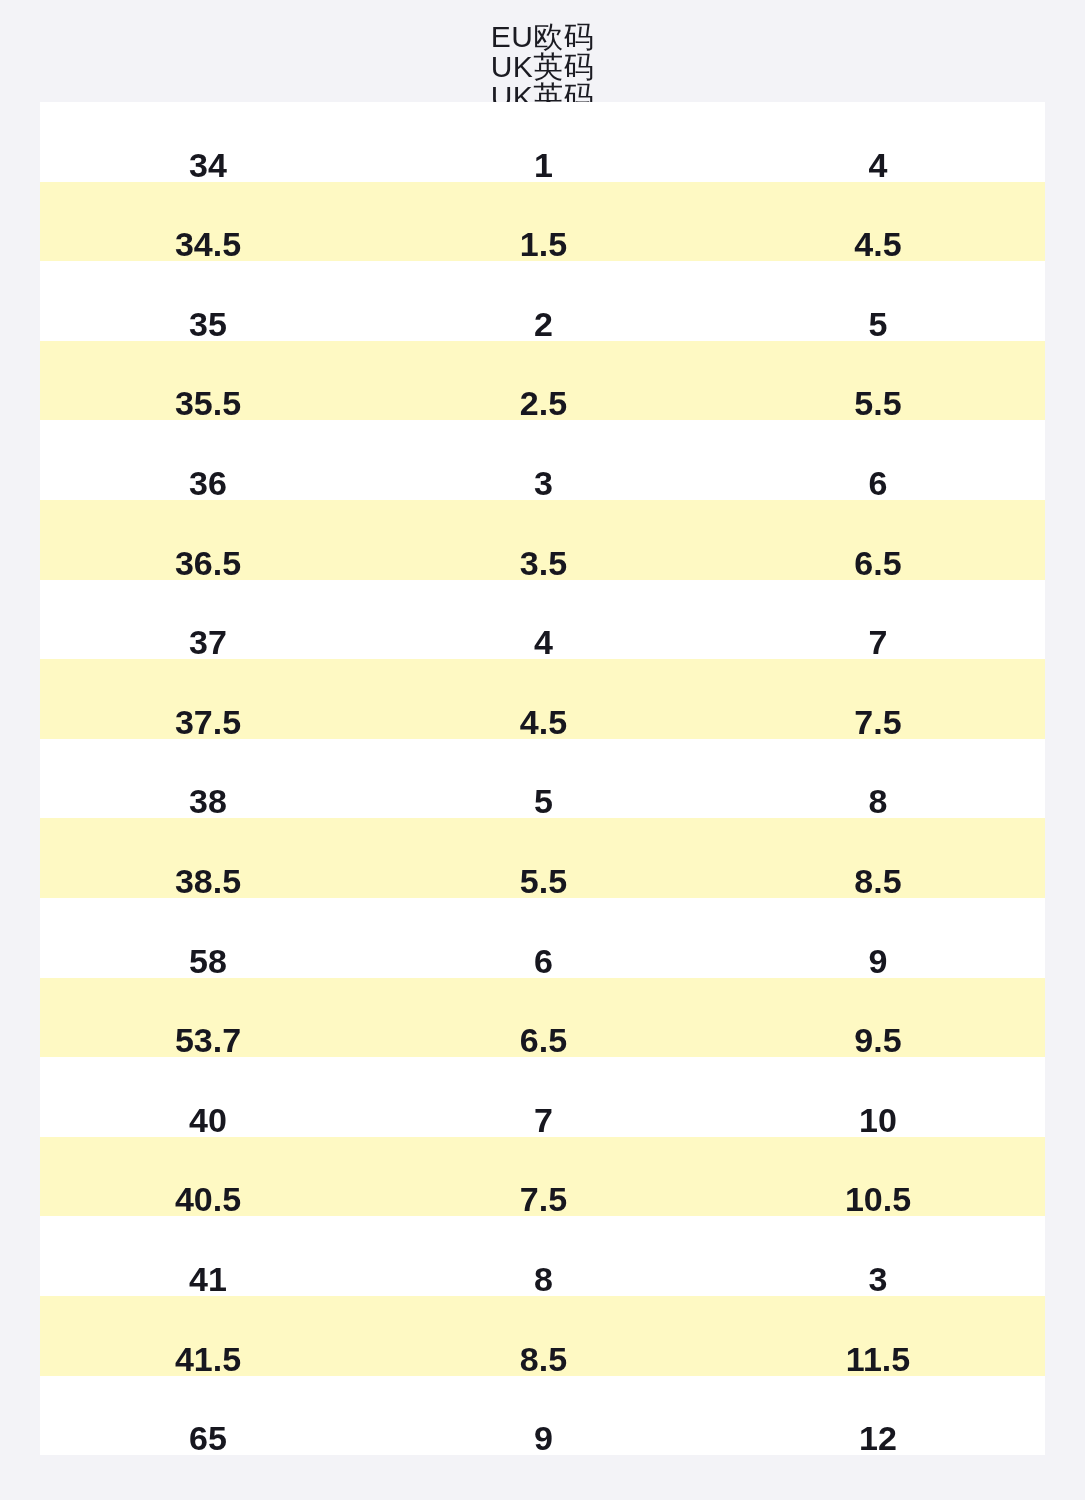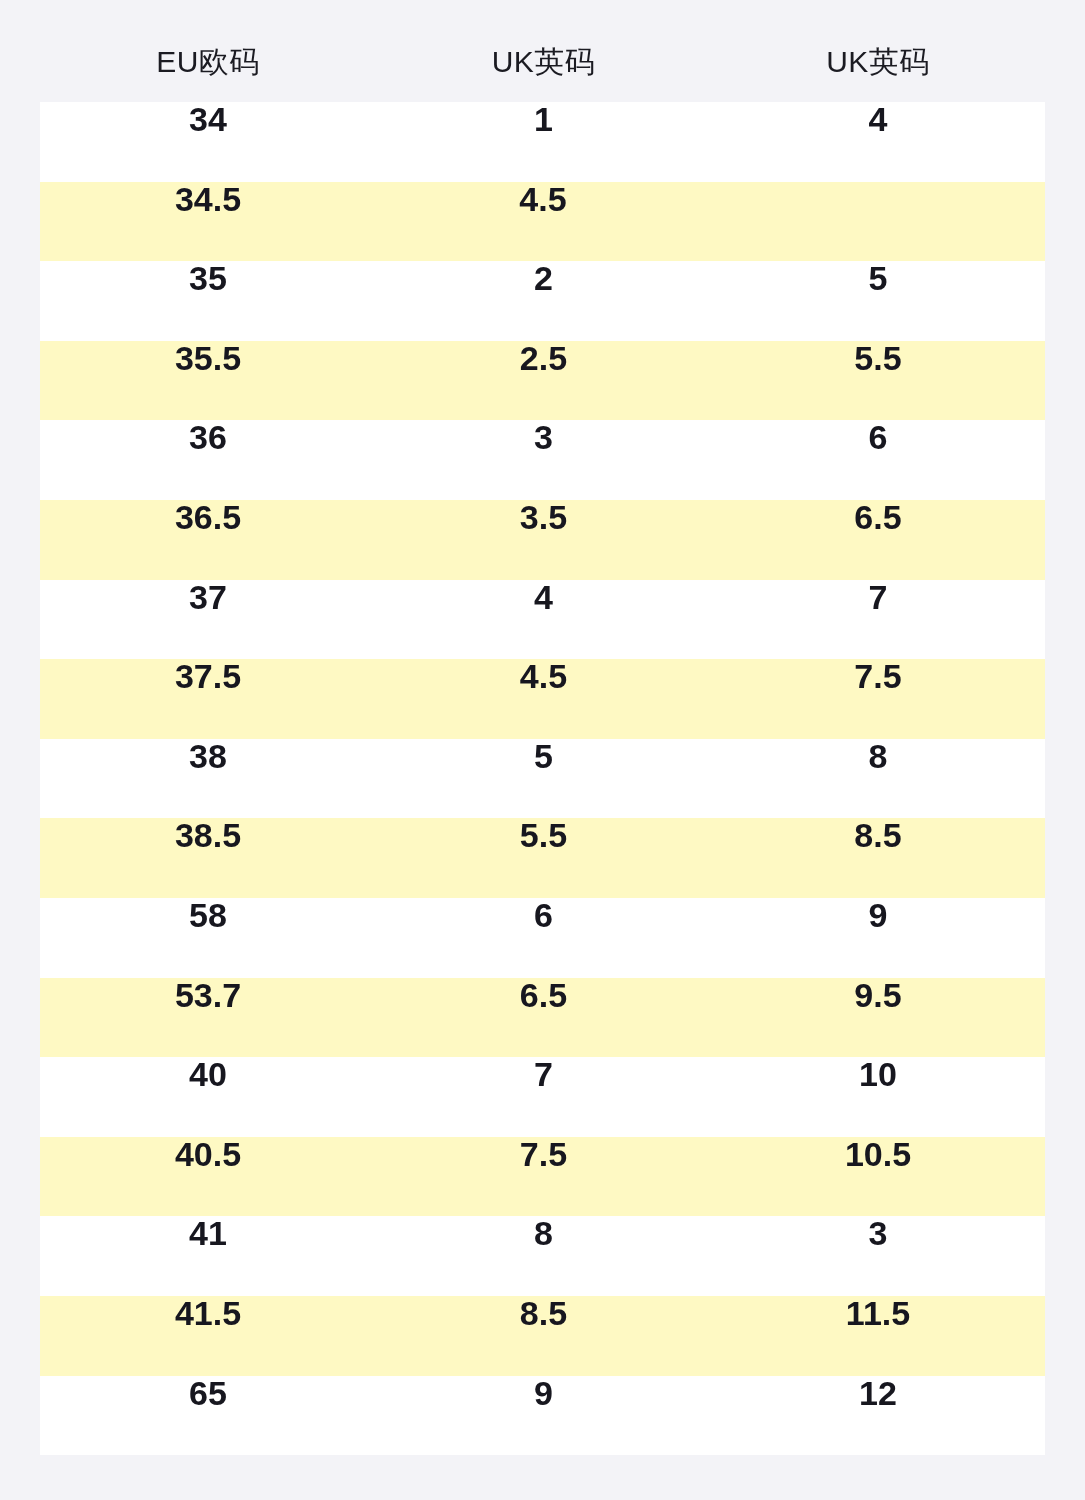--- a/index.html
+++ b/index.html
@@ -28,20 +28,21 @@
   
   .chart-header {
     position: absolute;
     left: 40px;
     top: 22px;
     width: 1005px;
     height: 80px;
     display: flex;
     align-items: center;
     background: transparent;
+    flex-direction: column;
   }
   .chart-header .hcell {
     flex: 0 0 auto;
     text-align: center;
     color: #1b1b22;
     font-size: 30px;
     font-weight: 400;
     letter-spacing: 0.5px;
     line-height: 1;
     white-space: nowrap;
@@ -54,21 +55,21 @@
   
   .chart-body {
     position: absolute;
     left: 40px;
     top: 102px;
     width: 1005px;
     height: 1353px;
   }
   .chart-row {
     display: flex;
-    align-items: flex-start;
+    align-items: flex-end;
     height: 79.6px;
     background: #ffffff;
   }
   .chart-row.alt {
     background: #fef9c3;
   }
   .chart-row .cell {
     flex: 0 0 auto;
     text-align: center;
     color: #17171f;
@@ -91,20 +92,21 @@
   </div>
 
   <div class="chart-body">
       <div class="chart-row">
         <div class="cell col-1">34</div>
         <div class="cell col-2">1</div>
         <div class="cell col-3">4</div>
       </div>
       <div class="chart-row alt">
         <div class="cell col-1">34.5</div>
+        <div class="cell col-2">1.5</div>
         <div class="cell col-3">4.5</div>
       </div>
       <div class="chart-row">
         <div class="cell col-1">35</div>
         <div class="cell col-2">2</div>
         <div class="cell col-3">5</div>
       </div>
       <div class="chart-row alt">
         <div class="cell col-1">35.5</div>
         <div class="cell col-2">2.5</div>

